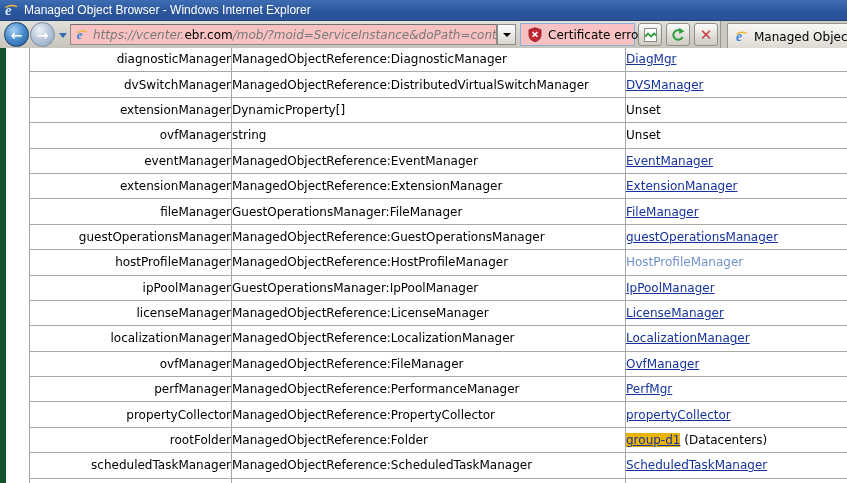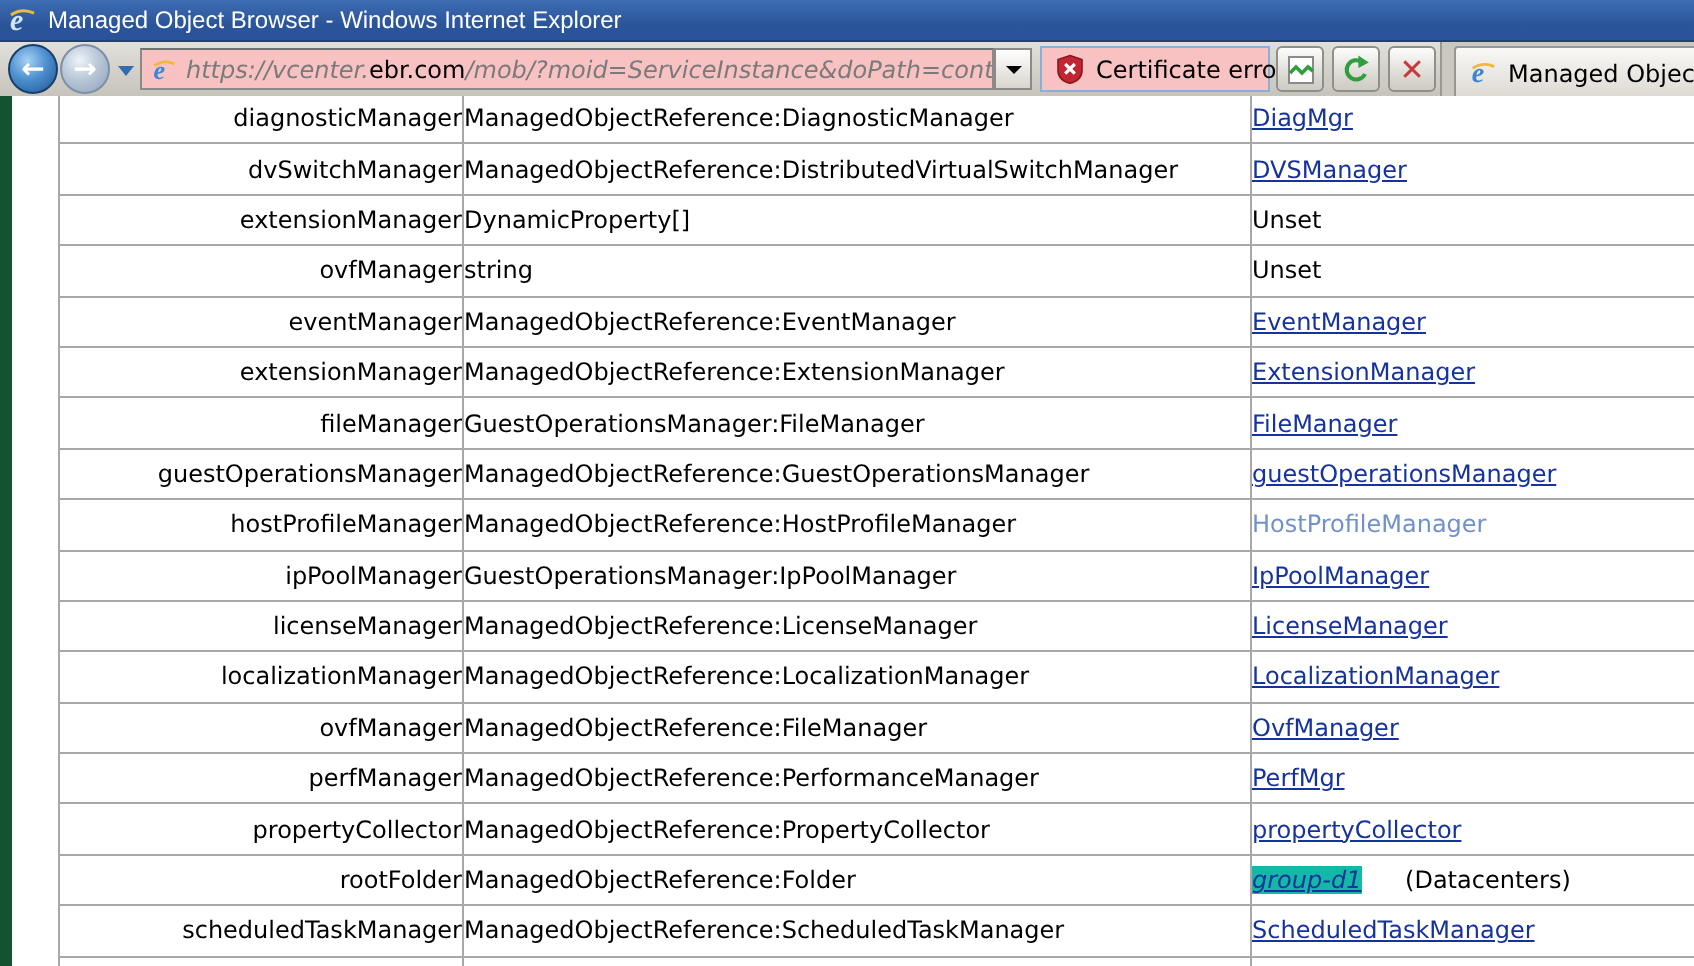--- a/index.html
+++ b/index.html
@@ -103,22 +103,22 @@
   }
   table.mob td {
     border:1px solid #a8a8a8; height:25.4px; padding:0;
     overflow:hidden; white-space:nowrap;
   }
   td.c-name  { width:202px; text-align:right; padding-right:10px; }
   td.c-type  { width:394px; text-align:left; padding-right:8px; }
   td.c-value { width:500px; text-align:left;  padding-left:8px; }
   a.val-link { color:#15339b; text-decoration:underline; cursor:pointer; }
   span.val-visited { color:#7191cc; text-decoration:none; }
-  a.val-hl { background:#14b8a6;font-style:italic; }
-  span.val-suffix { color:#000;padding-left:18px; }
+  a.val-hl { background:#eab308; }
+  span.val-suffix { color:#000; }
 </style>
 </head>
 <body>
 
 <div class="titlebar">
   <span style="display:inline-flex;">
     <svg width="16" height="16" viewBox="0 0 16 16">
       <text x="2" y="13" font-size="15" font-style="italic" font-weight="bold" fill="#cfe6fb" font-family="serif">e</text>
       <path d="M2.5 5.5 Q8 1.8 14 4.6" stroke="#f0b93c" stroke-width="1.5" fill="none"></path>
     </svg>

